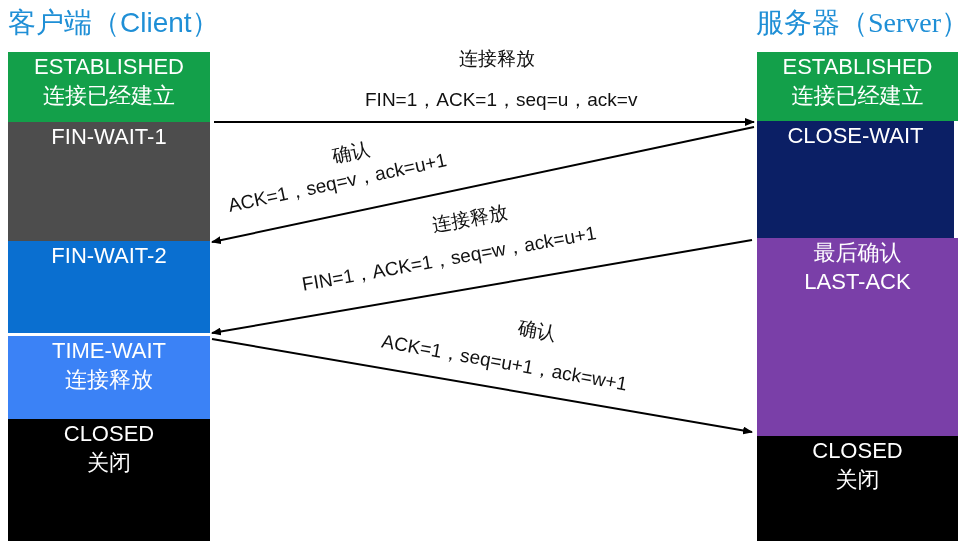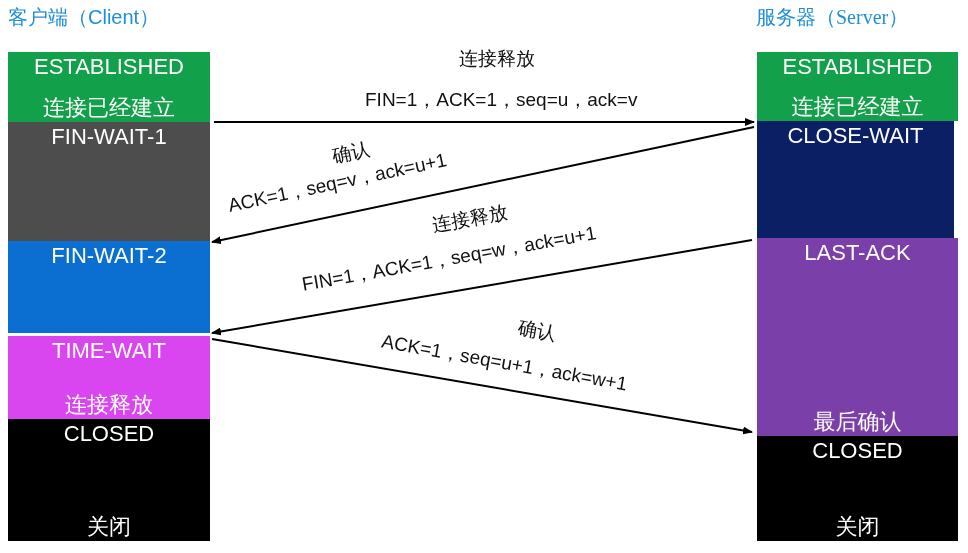--- a/index.html
+++ b/index.html
@@ -1,19 +1,19 @@
 <!DOCTYPE html>
 <html><head>
 <meta charset="utf-8">
 <style>
   html,body{margin:0;padding:0;}
   body{width:968px;height:553px;background:#ffffff;position:relative;overflow:hidden;
        font-family:"Liberation Sans","DejaVu Sans",sans-serif;}
-  .title{position:absolute;top:4px;font-size:20px;color:#1f8fd6;white-space:nowrap;}
-  .block{position:absolute;display:flex;flex-direction:column;align-items:center;justify-content:space-between;
+  .title{position:absolute;top:4px;font-size:28px;color:#1f8fd6;white-space:nowrap;}
+  .block{position:absolute;display:flex;flex-direction:column;align-items:center;justify-content:flex-start;
          color:#ffffff;text-align:center;font-size:22px;line-height:29px;}
   .label{position:absolute;font-size:19px;color:#111;white-space:nowrap;transform-origin:center center;}
   svg.arrows{position:absolute;left:0;top:0;}
 </style>
 </head>
 <body>
 
 <div class="title" style="left:8px;">客户端（Client）</div>
 <div class="title" style="left:756px;font-family:Liberation Serif, serif;">服务器（Server）</div>
 
@@ -21,41 +21,41 @@
   <div class="block" style="left:8px;top:52px;width:202px;height:70px;background:#13a04a;">
     <span>ESTABLISHED</span>
     <span>连接已经建立</span>
   </div>
   <div class="block" style="left:8px;top:122px;width:202px;height:119px;background:#4d4d4d;gap:16px;">
     <span>FIN-WAIT-1</span>
   </div>
   <div class="block" style="left:8px;top:241px;width:202px;height:92px;background:#0a6fd0;">
     <span>FIN-WAIT-2</span>
   </div>
-  <div class="block" style="left:8px;top:336px;width:202px;height:83px;background:#d946ef;">
+  <div class="block" style="left:8px;top:336px;width:202px;height:83px;background:#3b82f6;">
     <span>TIME-WAIT</span>
     <span>连接释放</span>
   </div>
   <div class="block" style="left:8px;top:419px;width:202px;height:122px;background:#000000;">
     <span>CLOSED</span>
     <span>关闭</span>
   </div>
 </div>
 
 <div>
   <div class="block" style="left:757px;top:52px;width:201px;height:69px;background:#13a04a;">
     <span>ESTABLISHED</span>
     <span>连接已经建立</span>
   </div>
   <div class="block" style="left:757px;top:121px;width:197px;height:117px;background:#0b1f65;">
     <span>CLOSE-WAIT</span>
   </div>
   <div class="block" style="left:757px;top:238px;width:201px;height:198px;background:#7a3fa8;">
+    <span>最后确认</span>
     <span>LAST-ACK</span>
-    <span>最后确认</span>
   </div>
   <div class="block" style="left:757px;top:436px;width:201px;height:105px;background:#000000;">
     <span>CLOSED</span>
     <span>关闭</span>
   </div>
 </div>
 
 <svg class="arrows" width="968" height="553">
   <defs>
     <marker id="ah" markerWidth="10" markerHeight="8" refX="9" refY="4" orient="auto" markerUnits="userSpaceOnUse">

